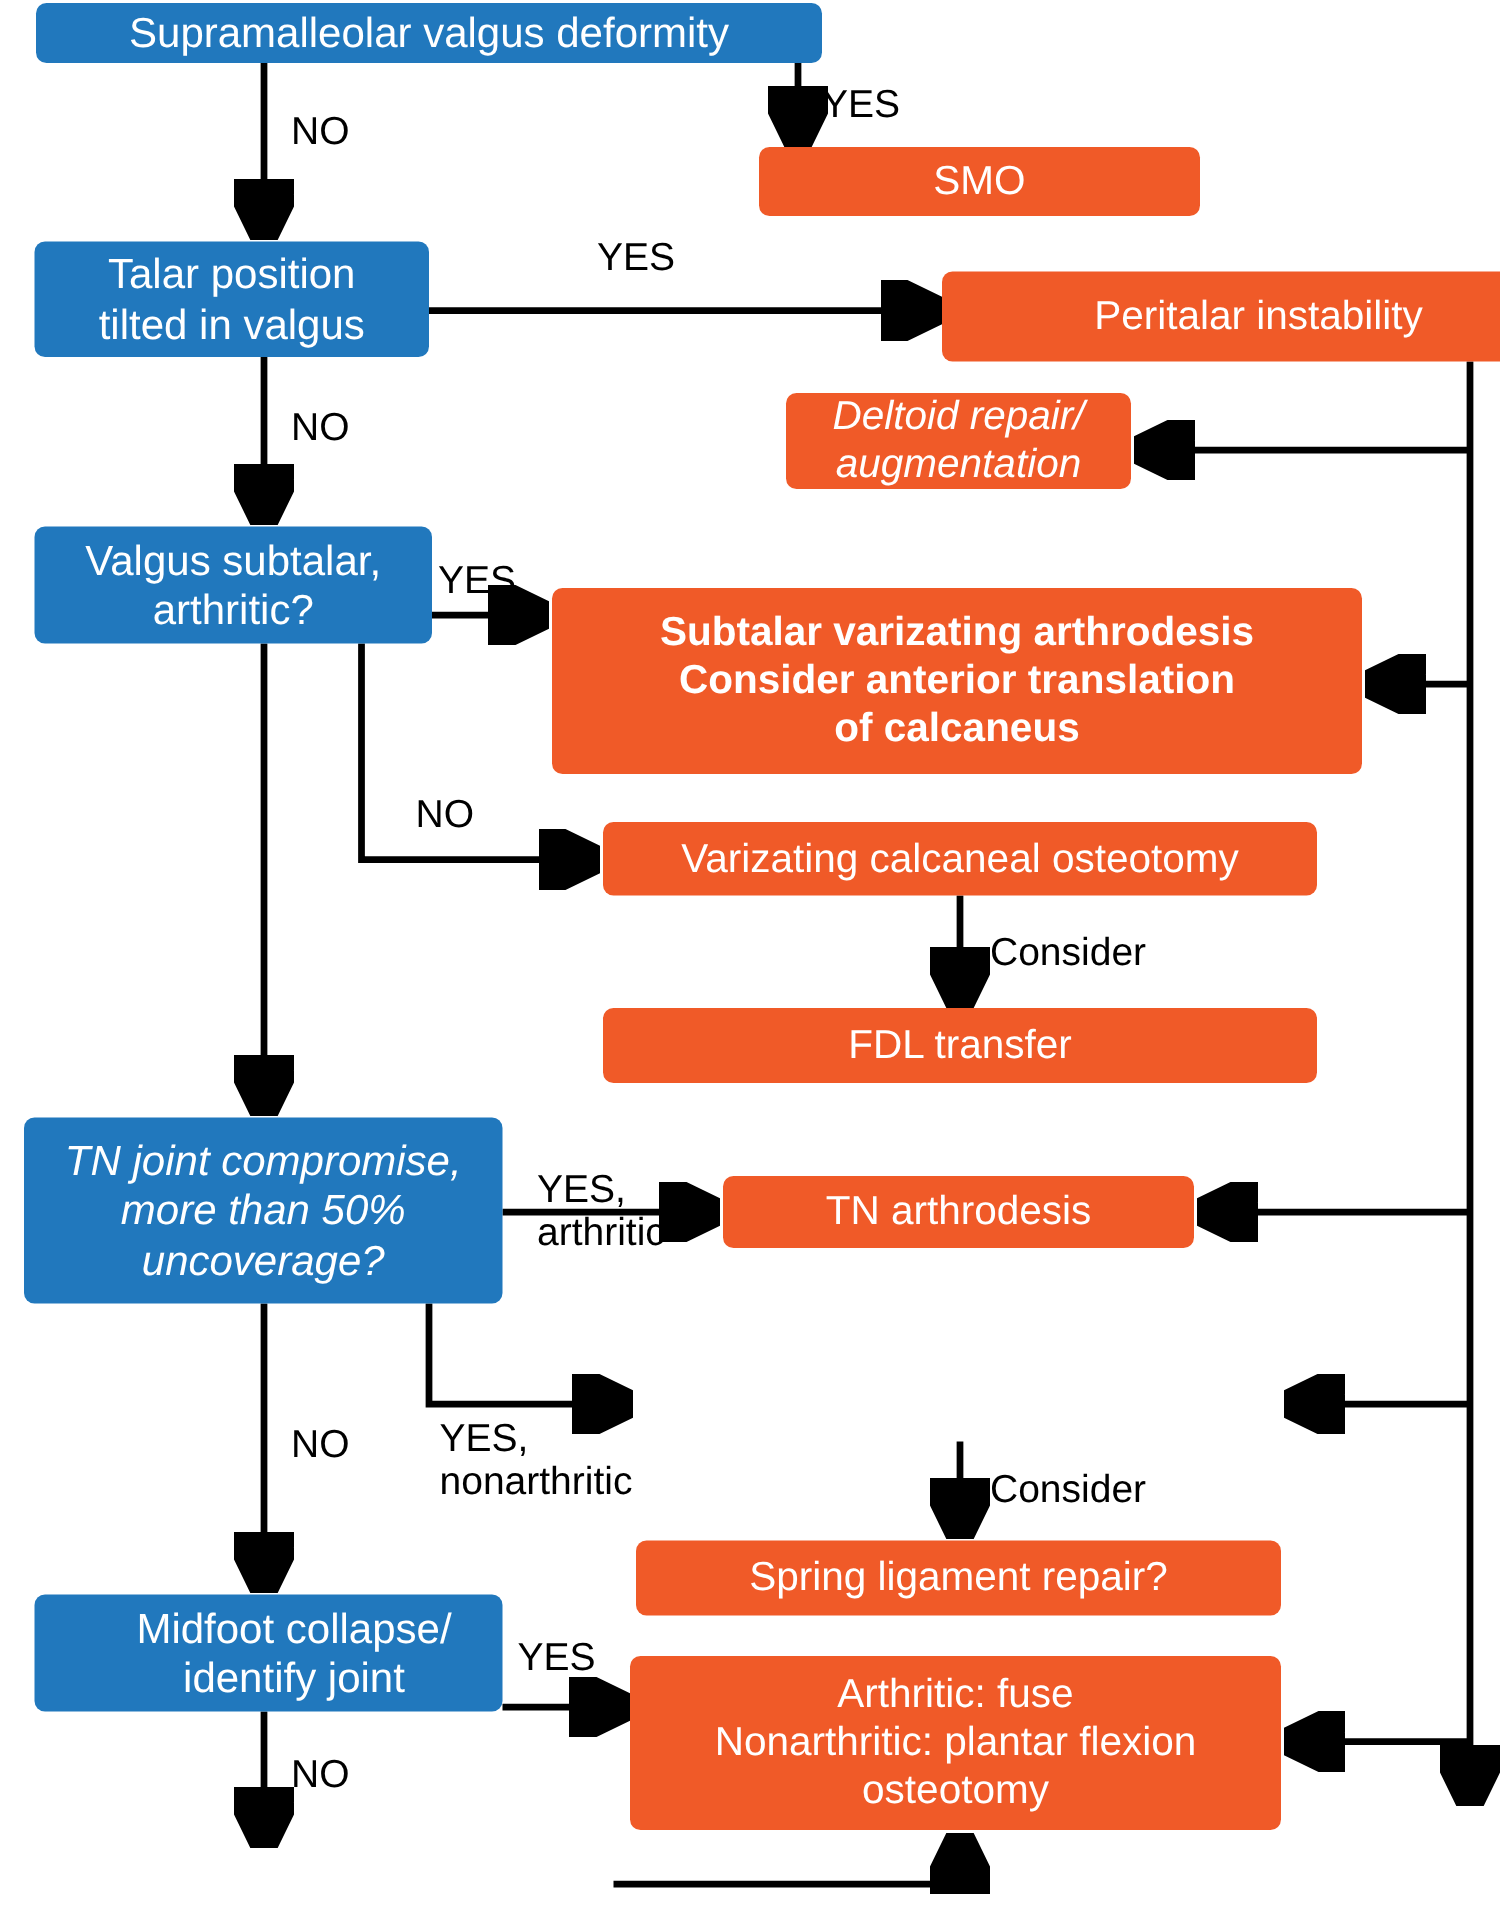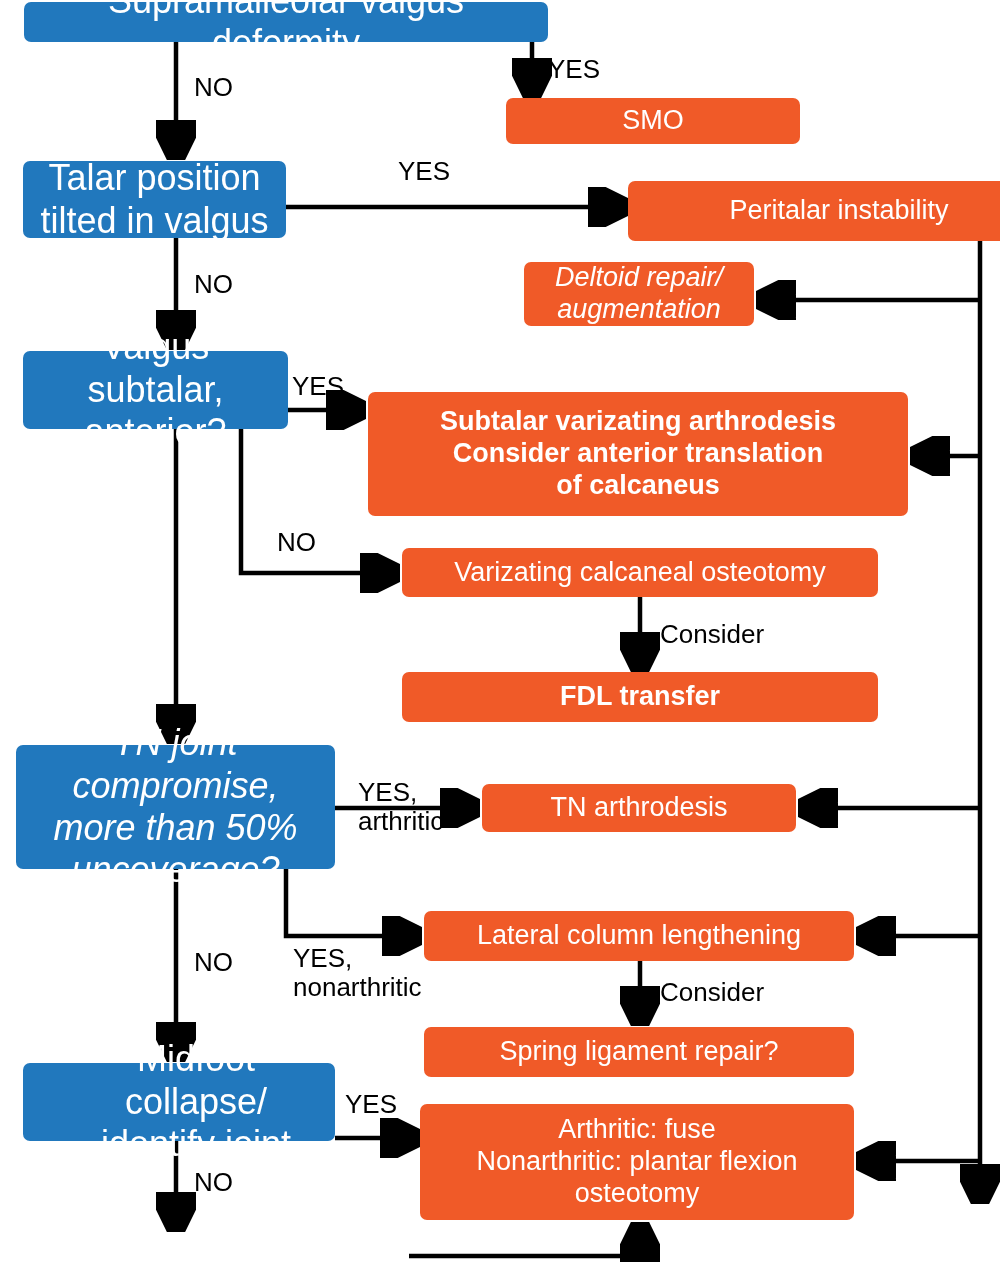--- a/index.html
+++ b/index.html
@@ -21,21 +21,21 @@
     display: flex;
     align-items: center;
     justify-content: center;
     text-align: center;
     color: #ffffff;
     border-radius: 7px;
     line-height: 1.18;
     white-space: pre-line;
     padding: 2px 6px;
   }
-  .node.decision { background: #2178bd; font-size: 36px; }
+  .node.decision { background: #2178bd; font-size: 28px; }
   .node.action   { background: #f05a28; font-size: 27px; }
 
   .edge-label {
     position: absolute;
     color: #000000;
     font-size: 26px;
     font-family: "Liberation Sans", sans-serif;
     line-height: 1.1;
     white-space: pre-line;
     text-align: left;
@@ -110,37 +110,36 @@
 
   <div class="node decision" style="left:23px; top:161px; width:263px; height:77px;">Talar position
 tilted in valgus</div>
 
   <div class="node action" style="left:628px; top:181px; width:422px; height:60px;">Peritalar instability</div>
 
   <div class="node action" style="left:524px; top:262px; width:230px; height:64px;font-style:italic;">Deltoid repair/
 augmentation</div>
 
   <div class="node decision" style="left:23px; top:351px; width:265px; height:78px;">Valgus subtalar,
-anterior?</div>
+arthritic?</div>
 
   <div class="node action" style="left:368px; top:392px; width:540px; height:124px;font-weight:bold;">Subtalar varizating arthrodesis
 Consider anterior translation
 of calcaneus</div>
 
   <div class="node action" style="left:402px; top:548px; width:476px; height:49px;">Varizating calcaneal osteotomy</div>
 
-  <div class="node action" style="left:402px; top:672px; width:476px; height:50px;font-weight:bold;">FDL transfer</div>
+  <div class="node action" style="left:402px; top:672px; width:476px; height:50px;">FDL transfer</div>
 
   <div class="node decision" style="left:16px; top:745px; width:319px; height:124px;font-style:italic;">TN joint compromise,
 more than 50%
 uncoverage?</div>
 
   <div class="node action" style="left:482px; top:784px; width:314px; height:48px;">TN arthrodesis</div>
 
-  <div class="node action" style="left:424px; top:911px; width:430px; height:50px;">Lateral column lengthening</div>
 
   <div class="node action" style="left:424px; top:1027px; width:430px; height:50px;">Spring ligament repair?</div>
 
   <div class="node decision" style="left:23px; top:1063px; width:312px; height:78px;padding-left:40px;">Midfoot collapse/
 identify joint</div>
 
   <div class="node action" style="left:420px; top:1104px; width:434px; height:116px;">Arthritic: fuse
 Nonarthritic: plantar flexion
 osteotomy</div>
 

